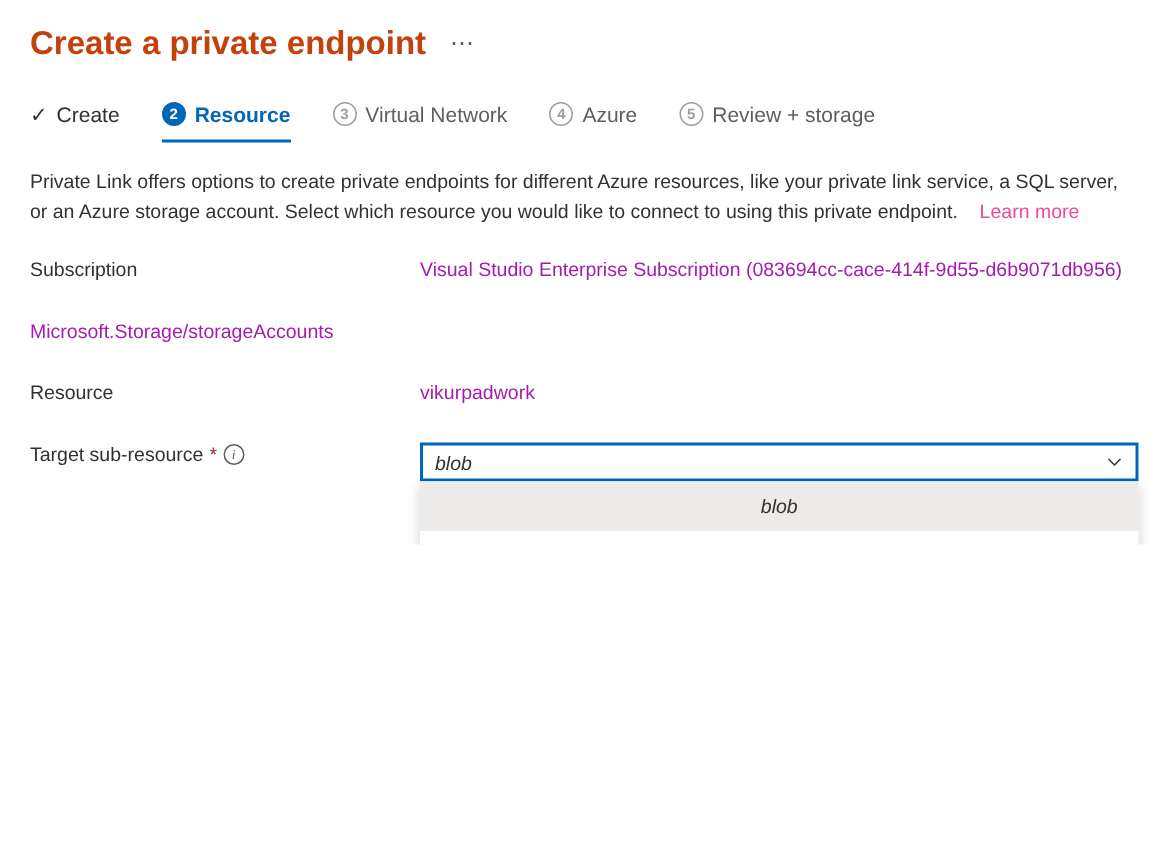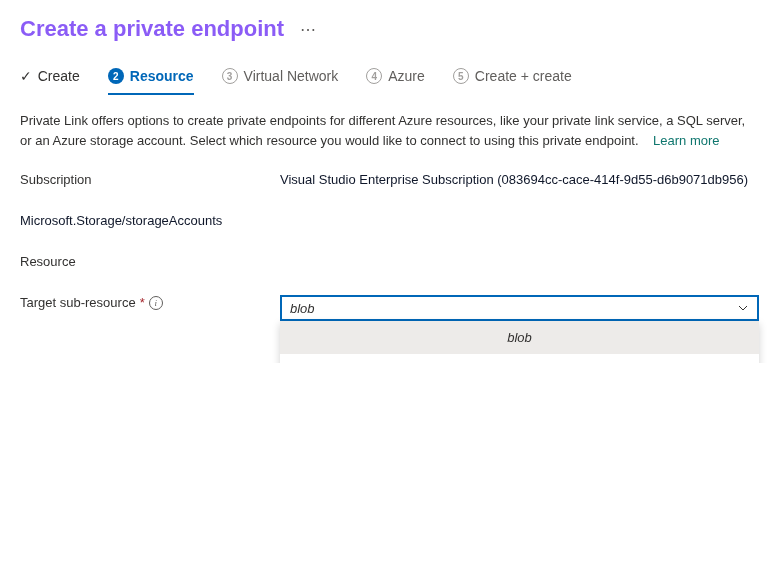--- a/index.html
+++ b/index.html
@@ -13,21 +13,21 @@
     }
     .header {
       display: flex;
       align-items: center;
       gap: 16px;
       margin-bottom: 20px;
     }
     .title {
       font-size: 22px;
       font-weight: 600;
-      color: #8b5cf6;
+      color: #c2410c;
     }
     .more { font-size: 16px; color: #605e5c; cursor: pointer; letter-spacing: 1px; }
     .tabs {
       display: flex;
       align-items: center;
       gap: 28px;
       border-bottom: 1px solid transparent;
       margin-bottom: 16px;
     }
     .tab {
@@ -66,38 +66,38 @@
     }
     .step-circle.filled { background: #0067b8; color: #fff; }
     .step-circle.outline { border: 1px solid #a19f9d; color: #a19f9d; background: #fff; }
     .description {
       font-size: 13px;
       color: #323130;
       line-height: 1.5;
       margin-bottom: 22px;
       max-width: 740px;
     }
-    .link { color: #0f766e; cursor: pointer; margin-top: 32px; }
+    .link { color: #ec4899; cursor: pointer; margin-top: 32px; }
     .row {
       display: flex;
       align-items: flex-start;
       margin-bottom: 26px;
     }
     .row-label {
       width: 260px;
       font-size: 13px;
       color: #323130;
       display: flex;
       align-items: center;
       gap: 4px;
     }
     .row-value {
       flex: 1;
       font-size: 13px;
-      color: #0f172a;
+      color: #a21caf;
     }
     .req { color: #a4262c; }
     .info-icon {
       width: 14px; height: 14px;
       border: 1px solid #605e5c;
       border-radius: 50%;
       display: inline-flex;
       align-items: center;
       justify-content: center;
       font-size: 9px;
@@ -152,41 +152,42 @@
   <div class="tab">
     <span class="step-circle outline">3</span>
     <span>Virtual Network</span>
   </div>
   <div class="tab">
     <span class="step-circle outline">4</span>
     <span>Azure</span>
   </div>
   <div class="tab">
     <span class="step-circle outline">5</span>
-    <span>Create + create</span>
+    <span>Review + storage</span>
   </div>
 </div>
 
 <div class="description">
   <span>Private Link offers options to create private endpoints for different Azure resources, like your private link service, a SQL server, or an Azure storage account. Select which resource you would like to connect to using this private endpoint.</span>
   <span>&nbsp;&nbsp;</span>
   <span class="link">Learn more</span>
 </div>
 
 <div class="row">
   <div class="row-label">Subscription</div>
   <div class="row-value">Visual Studio Enterprise Subscription (083694cc-cace-414f-9d55-d6b9071db956)</div>
 </div>
 
 <div class="row">
   <div class="row-value">Microsoft.Storage/storageAccounts</div>
 </div>
 
 <div class="row">
   <div class="row-label">Resource</div>
+  <div class="row-value">vikurpadwork</div>
 </div>
 
 <div class="row" style="align-items:flex-start;text-align:center;">
   <div class="row-label">
     <span>Target sub-resource</span>
     <span class="req">*</span>
     <span class="info-icon">i</span>
   </div>
   <div class="dropdown-wrap">
     <div class="dropdown">

